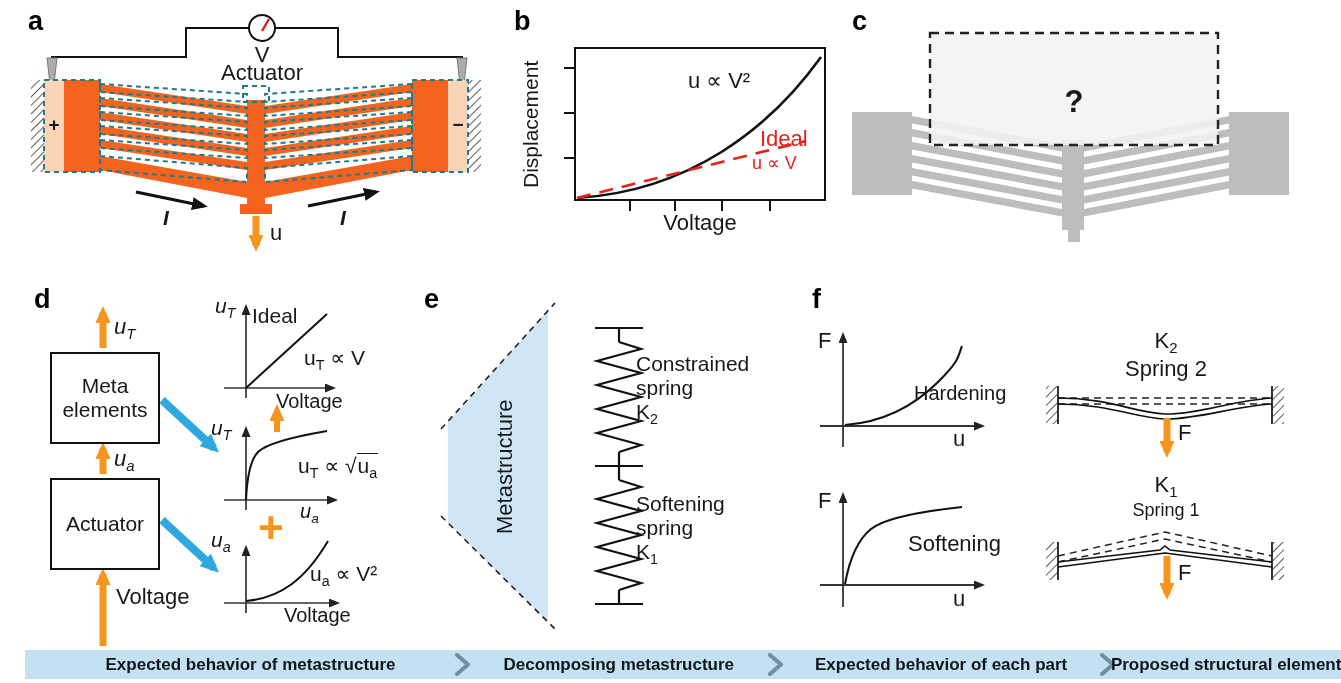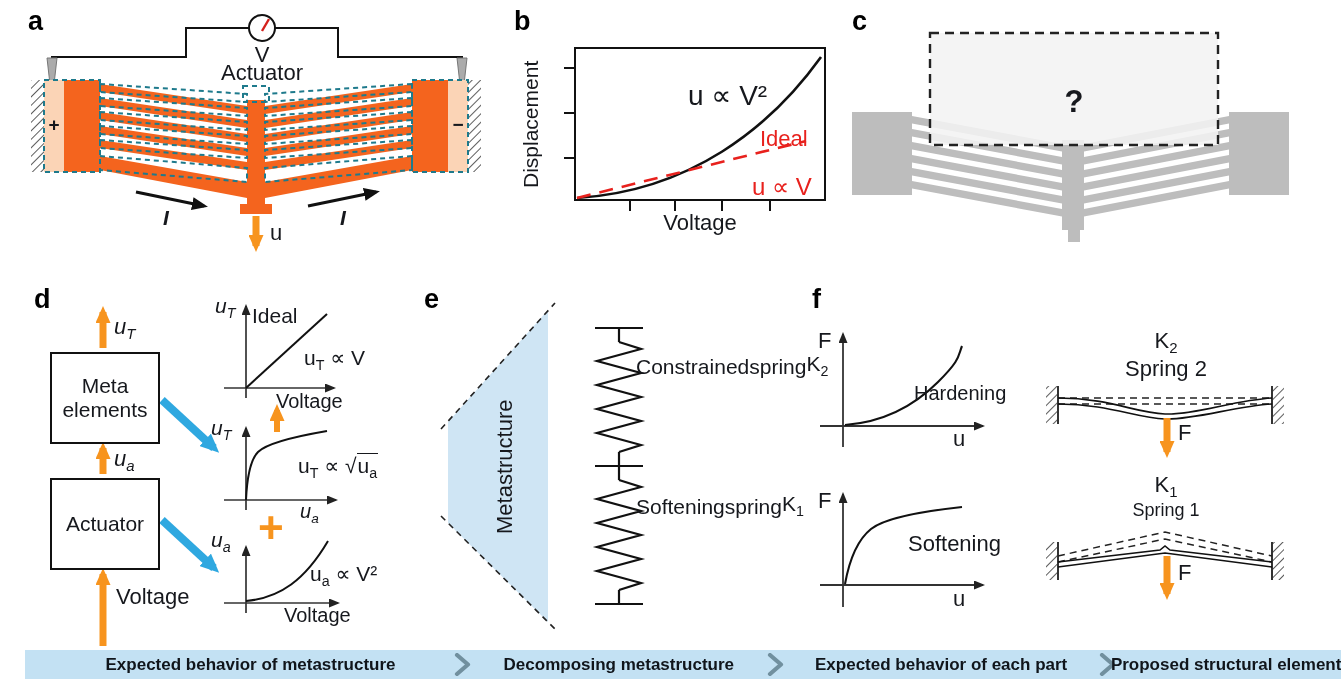--- a/index.html
+++ b/index.html
@@ -9,21 +9,21 @@
   .t{position:absolute;z-index:3;font-size:21px;line-height:1.15;white-space:nowrap;color:#16181D;}
   .panel-label{font-size:27px;font-weight:bold;color:#000;}
   .c-red{color:#E8211D;}
   .it{font-style:italic;}
   sub{font-size:68%;}
   .ctr{text-align:center;}
   .vtext{writing-mode:vertical-rl;transform:rotate(180deg);text-align:center;}
   .dbox{position:absolute;z-index:2;background:#fff;border:2px solid #111;
         display:flex;flex-direction:column;align-items:center;justify-content:center;
         font-size:21px;text-align:center;}
-  .stack{display:flex;flex-direction:row;align-items:flex-end;}
+  .stack{display:flex;flex-direction:column;align-items:flex-start;}
   .radarg{border-top:1.8px solid #16181D;padding:0 1px;}
   .plusbig{font-size:44px;font-weight:900;color:#F7941E;line-height:1;}
   #banner{position:absolute;left:25px;top:650px;width:1316px;height:29px;background:#C3E1F3;
           display:flex;align-items:center;z-index:2;padding-left:22px;}
   .bseg{display:flex;align-items:center;justify-content:center;font-weight:bold;
         font-size:17px;color:#10151B;white-space:nowrap;}
   .chev{flex:0 0 auto;display:block;}
 </style>
 </head>
 <body>
@@ -230,23 +230,23 @@
 <div class="t ctr" style="left:250px;top:42px;width:24px;font-size:22px">V</div>
 <div class="t ctr" style="left:212px;top:60px;width:100px;font-size:22px">Actuator</div>
 <div class="t ctr" style="left:46px;top:114px;width:16px;font-size:19px;font-weight:bold">+</div>
 <div class="t ctr" style="left:449px;top:114px;width:18px;font-size:19px;font-weight:bold">−</div>
 <div class="t it" style="left:163px;top:206px;font-weight:bold">I</div>
 <div class="t it" style="left:340px;top:206px;font-weight:bold">I</div>
 <div class="t" style="left:270px;top:220px;font-size:22px">u</div>
 
 <div class="t panel-label" style="left:514px;top:6px">b</div>
 <div class="t vtext" style="left:519px;top:48px;height:152px">Displacement</div>
-<div class="t" style="left:688px;top:80px;font-size:28px">u ∝ V²</div>
+<div class="t" style="left:688px;top:68px;font-size:22px">u ∝ V²</div>
 <div class="t c-red" style="left:760px;top:126px;font-size:22px">Ideal</div>
-<div class="t c-red" style="left:752px;top:173px;font-size:24px">u ∝ V</div>
+<div class="t c-red" style="left:752px;top:153px;font-size:18px">u ∝ V</div>
 <div class="t ctr" style="left:640px;top:210px;width:120px;font-size:22px">Voltage</div>
 
 <div class="t panel-label" style="left:852px;top:6px">c</div>
 <div class="t ctr" style="left:932px;top:84px;width:284px;font-size:31px;font-weight:bold">?</div>
 
 <div class="t panel-label" style="left:34px;top:284px">d</div>
 <div class="dbox" style="left:50px;top:352px;width:106px;height:88px">
   <div>Meta</div>
   <div>elements</div>
 </div>

